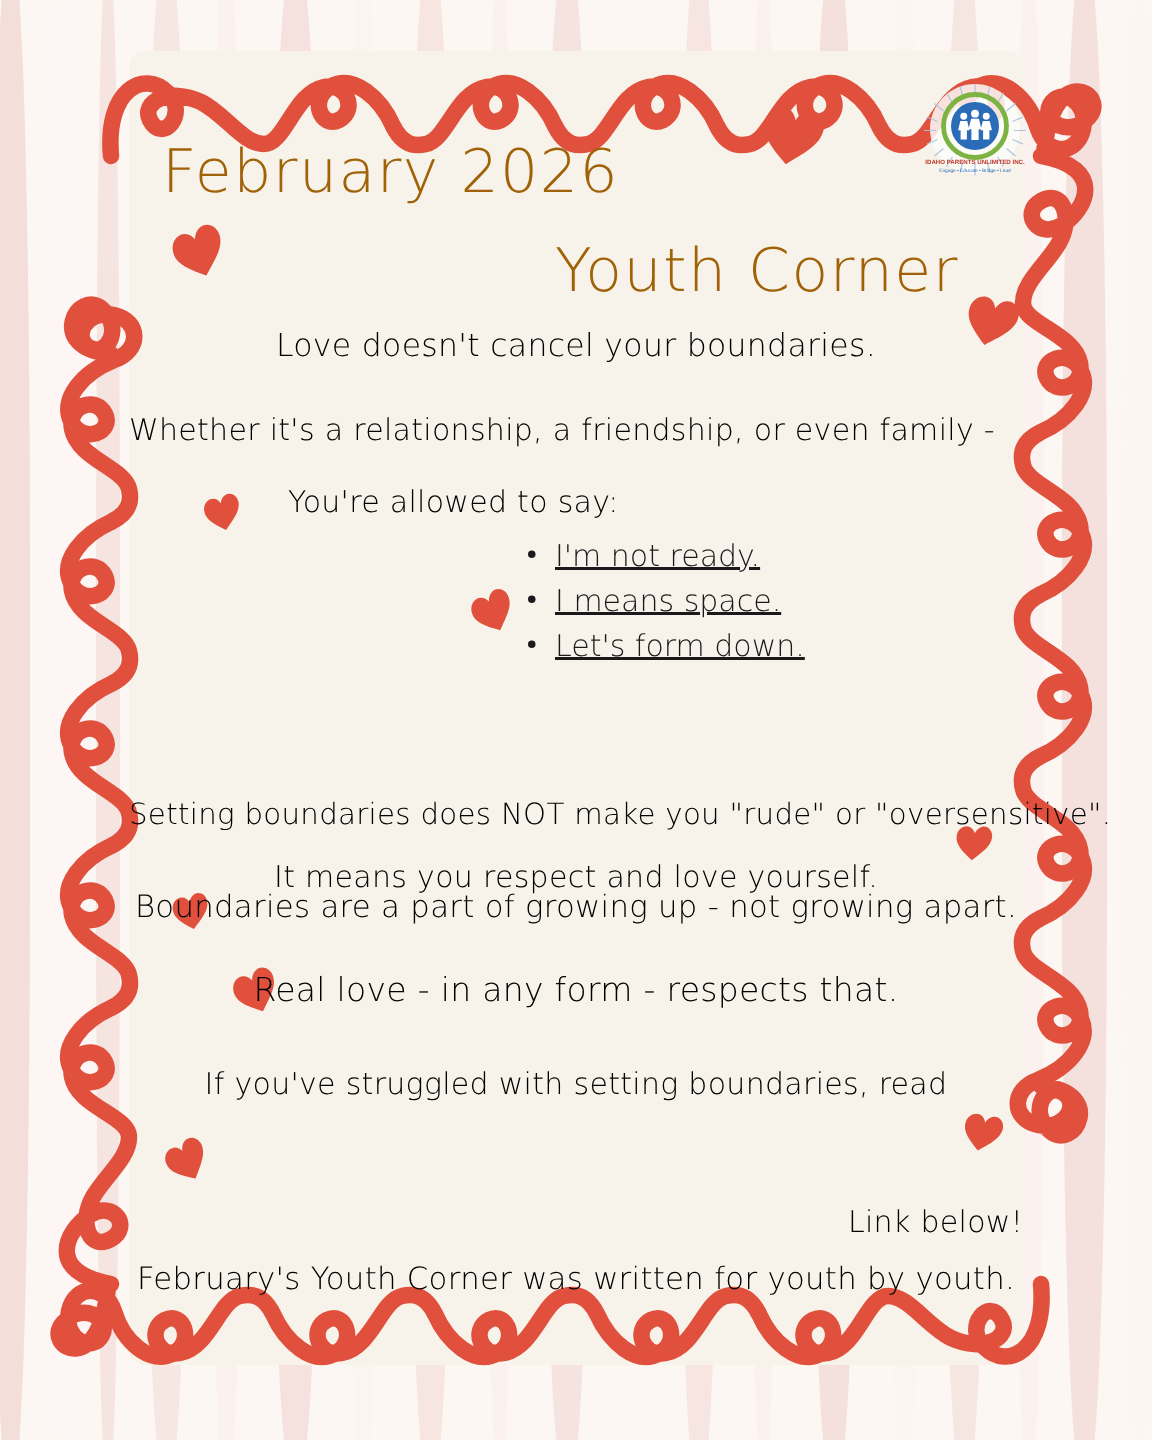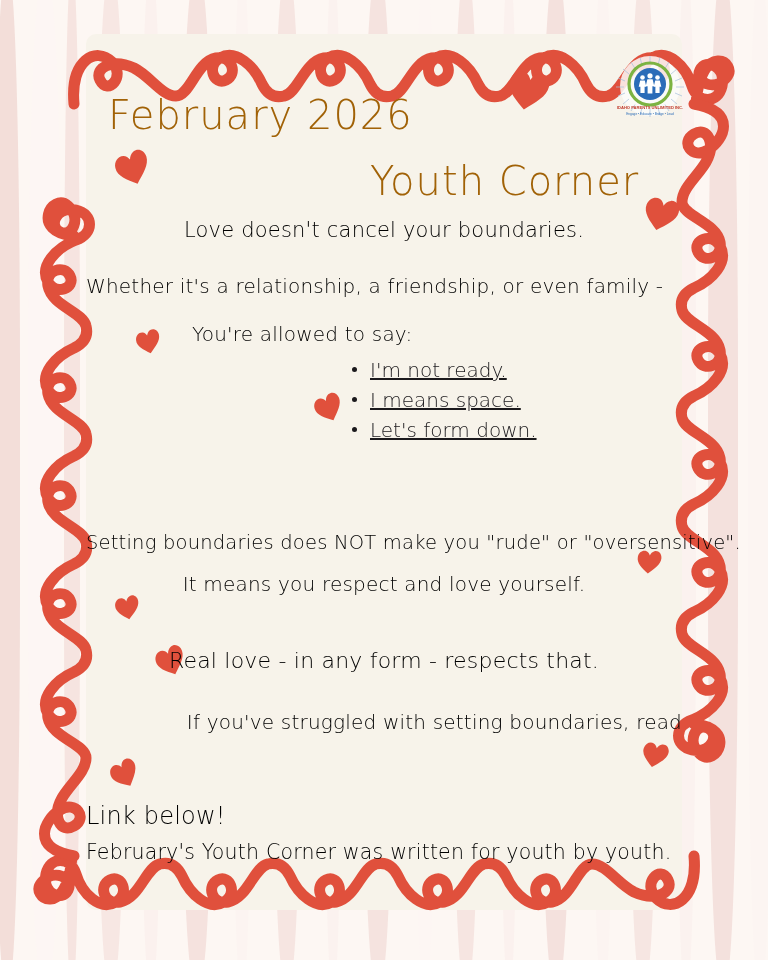--- a/index.html
+++ b/index.html
@@ -56,24 +56,24 @@
   }
   .bullets li::before{
     content:"";position:absolute;left:4px;top:11px;width:5px;height:5px;
     background:#1b191c;border-radius:50%;
   }
 
   .p1 {left:0;top:452px;width:596px;text-align:center;font-size:19.5px;margin-top:45px;}
   .p2 {left:0;top:504px;width:596px;text-align:center;font-size:20px;margin-top:34px;}
   .p3 {left:0;top:558px;width:596px;text-align:center;font-size:20.5px;}
   .p4 {left:0;top:614px;width:596px;text-align:center;font-size:22px;}
-  .p5a{left:0;top:676px;width:596px;text-align:right;font-size:20px;}
+  .p5a{left:0;top:676px;width:596px;text-align:center;font-size:20px;}
   .p5b{left:0;top:704px;width:596px;text-align:center;font-size:20px;}
-  .p6 {left:0;top:768px;width:596px;text-align:left;font-size:24px;}
-  .p7 {left:0;top:806px;width:596px;font-size:20.5px;}
+  .p6 {left:0;top:768px;width:596px;text-align:right;font-size:20px;}
+  .p7 {left:0;top:806px;width:596px;text-align:center;font-size:20.5px;}
 </style>
 </head>
 <body>
 
 <div id="stage">
 
   <div class="bg-stripes">
     <div class="stripe" style="left:-6px;width:26px;background:#f3ded9;"></div>
     <div class="stripe" style="left:28px;width:34px;background:#fdf6f4;"></div>
     <div class="stripe" style="left:64px;width:16px;background:#f6e4e0;"></div>
@@ -213,19 +213,20 @@
     <div class="t line allowed">You're allowed to say:</div>
 
     <ul class="bullets">
       <li>I'm not ready.</li>
       <li>I means space.</li>
       <li>Let's form down.</li>
     </ul>
 
     <div class="t line p1">Setting boundaries does NOT make you "rude" or "oversensitive".</div>
     <div class="t line p2">It means you respect and love yourself.</div>
+    <div class="t line p3">Boundaries are a part of growing up - not growing apart.</div>
     <div class="t line p4">Real love - in any form - respects that.</div>
     <div class="t line p5a">If you've struggled with setting boundaries, read</div>
     <div class="t line p6">Link below!</div>
     <div class="t line p7">February's Youth Corner was written for youth by youth.</div>
 
   </div>
 </div>
 
 </body></html>

